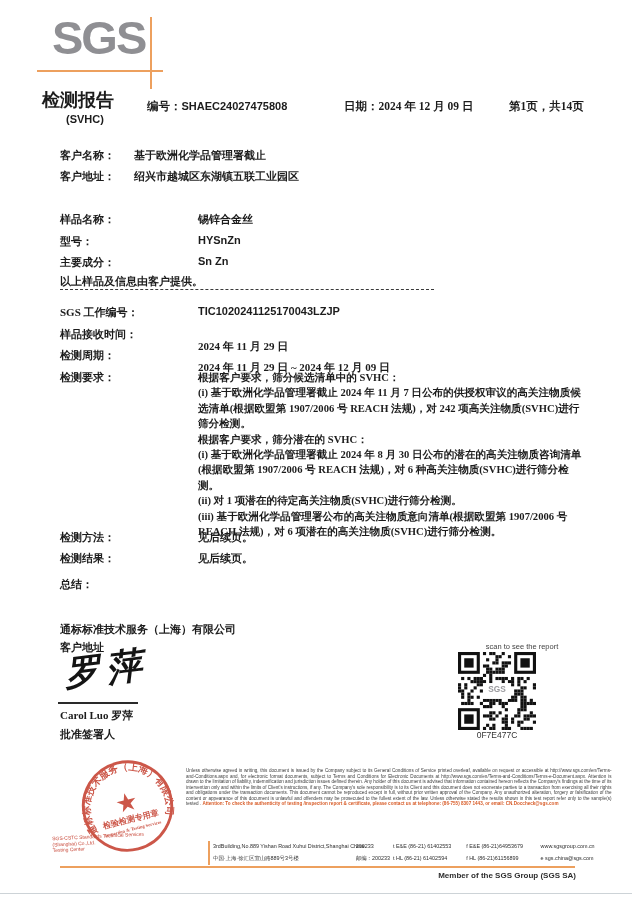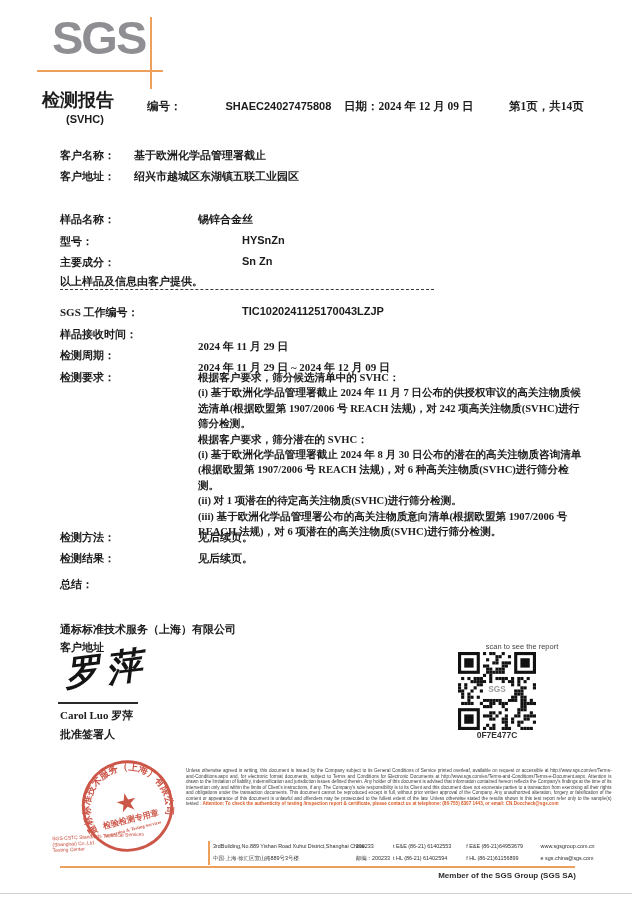--- a/index.html
+++ b/index.html
@@ -14,33 +14,33 @@
   .logo-hline{left:37px;top:70px;width:126px;height:2px;background:#eda05e;}
   .logo-vline{left:150px;top:17px;width:2px;height:72px;background:#eda05e;}
   .doc-title{left:42px;top:88px;font-size:18px;font-weight:bold;}
   .doc-subtitle{left:42px;top:113px;font-size:11px;font-weight:bold;}
   .hdr-no{left:147px;top:99px;font-size:11.5px;font-weight:bold;}
   .hdr-date{left:344px;top:99px;font-size:11.5px;font-weight:bold;}
   .hdr-pages{left:509px;top:99px;font-size:11.5px;font-weight:bold;}
   
   .lbl{font-size:11px;font-weight:bold;}
   .val{font-size:11px;font-weight:600;}
-  .mono-val{font-family:"Liberation Sans","DejaVu Sans",sans-serif;font-weight:bold;font-size:11px;margin-left:44px;}
+  .mono-val{font-family:"Liberation Sans","DejaVu Sans",sans-serif;font-weight:bold;font-size:11px;}
   .dashed-divider{left:60px;top:289px;width:374px;border-top:1.6px dashed #3a3a3a;}
   .req-text{left:198px;top:370px;width:384px;font-size:10.6px;font-weight:600;
             line-height:15.4px;white-space:pre-line;}
   
   .handwriting{left:64px;top:645px;font-size:36px;font-style:italic;font-weight:bold;
                transform:rotate(-7deg);letter-spacing:6px;color:#141414;}
   .sig-underline{left:58px;top:702px;width:80px;height:2px;background:#2a2a2a;}
   
   .qr-caption{left:452px;top:642px;width:92px;text-align:center;font-size:7.5px;color:#444;}
   .qr-box{left:458px;top:652px;width:78px;height:78px;}
   .qr-code-text{left:458px;top:730px;width:78px;text-align:center;font-size:8.5px;color:#333;
-                font-family:"Liberation Sans","DejaVu Sans",sans-serif;font-weight:bold;}
+                font-family:"Liberation Sans","DejaVu Sans",sans-serif;}
   
   .stamp{left:80px;top:758px;transform:rotate(-14deg);opacity:.92;}
   .stamp-sub{left:52px;top:836px;width:165px;color:#c8493a;font-size:8px;line-height:9.5px;
              transform:scale(.62) rotate(-3deg);transform-origin:left top;
              font-family:"Liberation Sans","DejaVu Sans",sans-serif;}
   
   .legal-wrap{left:186px;top:768px;width:426px;height:70px;overflow:hidden;}
   .legal-inner{width:740px;transform:scale(.575);transform-origin:left top;
                font-family:"Liberation Sans","DejaVu Sans",sans-serif;
                font-size:8px;line-height:9.6px;color:#3d3d3d;text-align:justify;}

